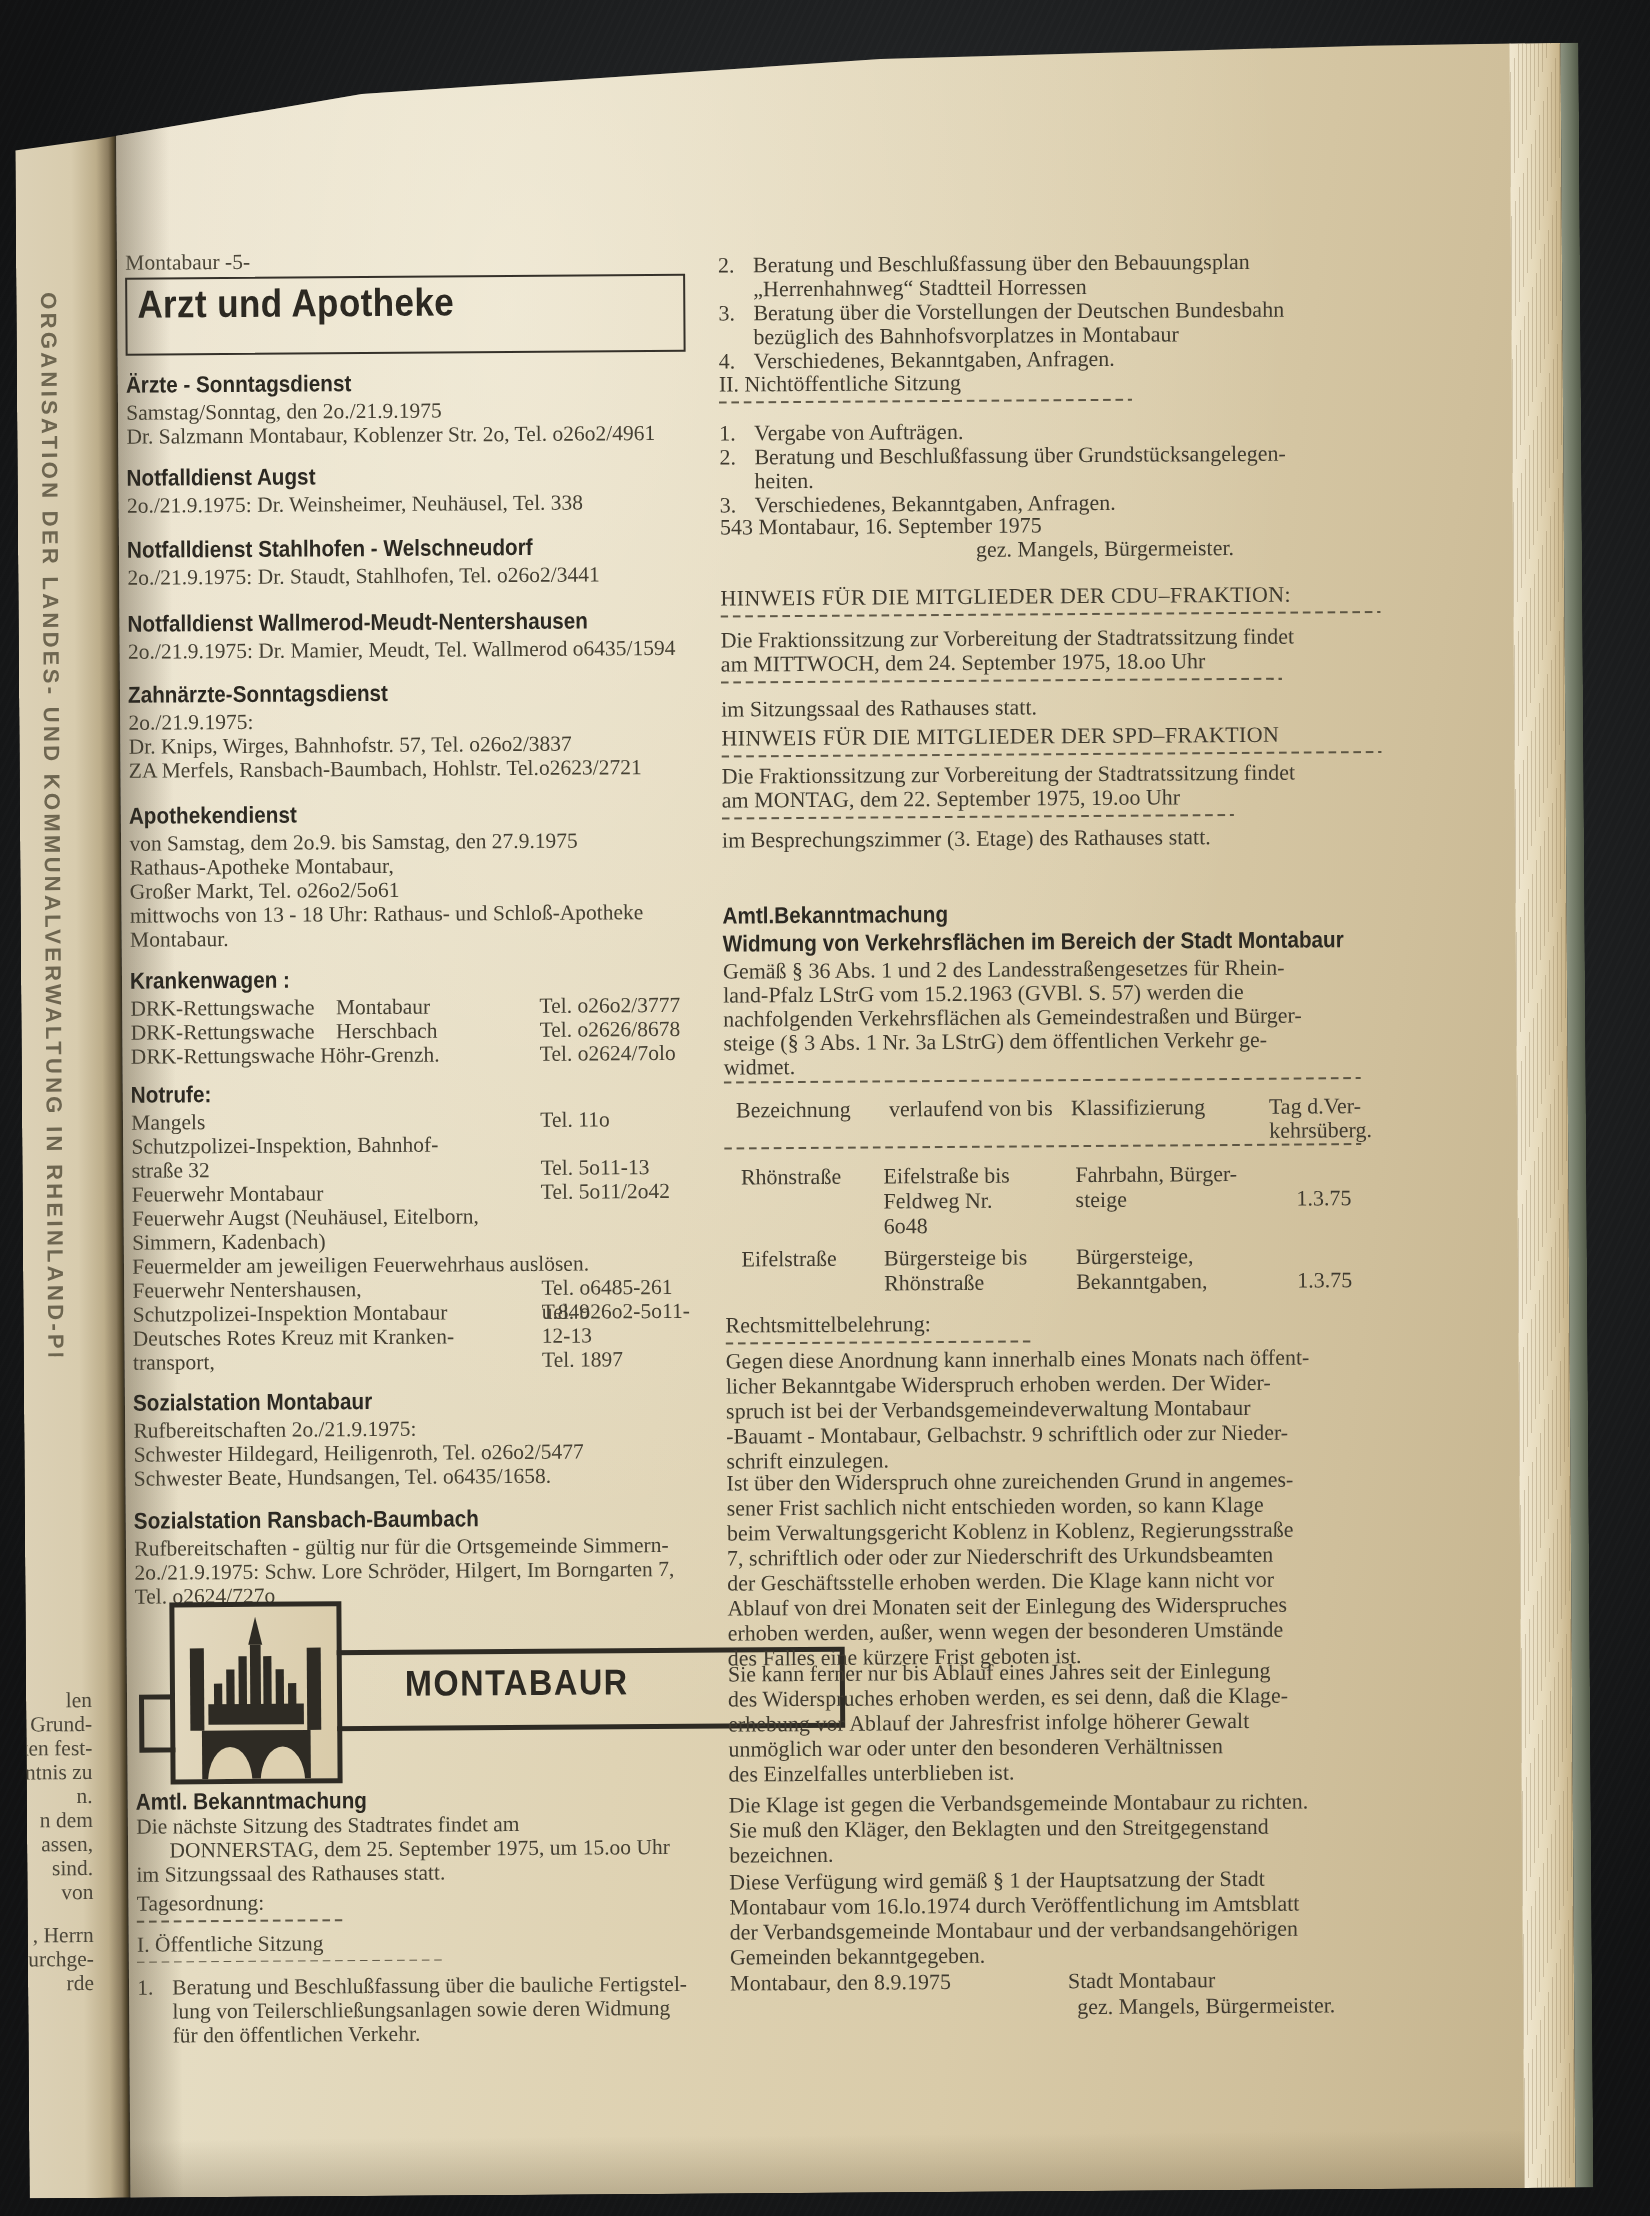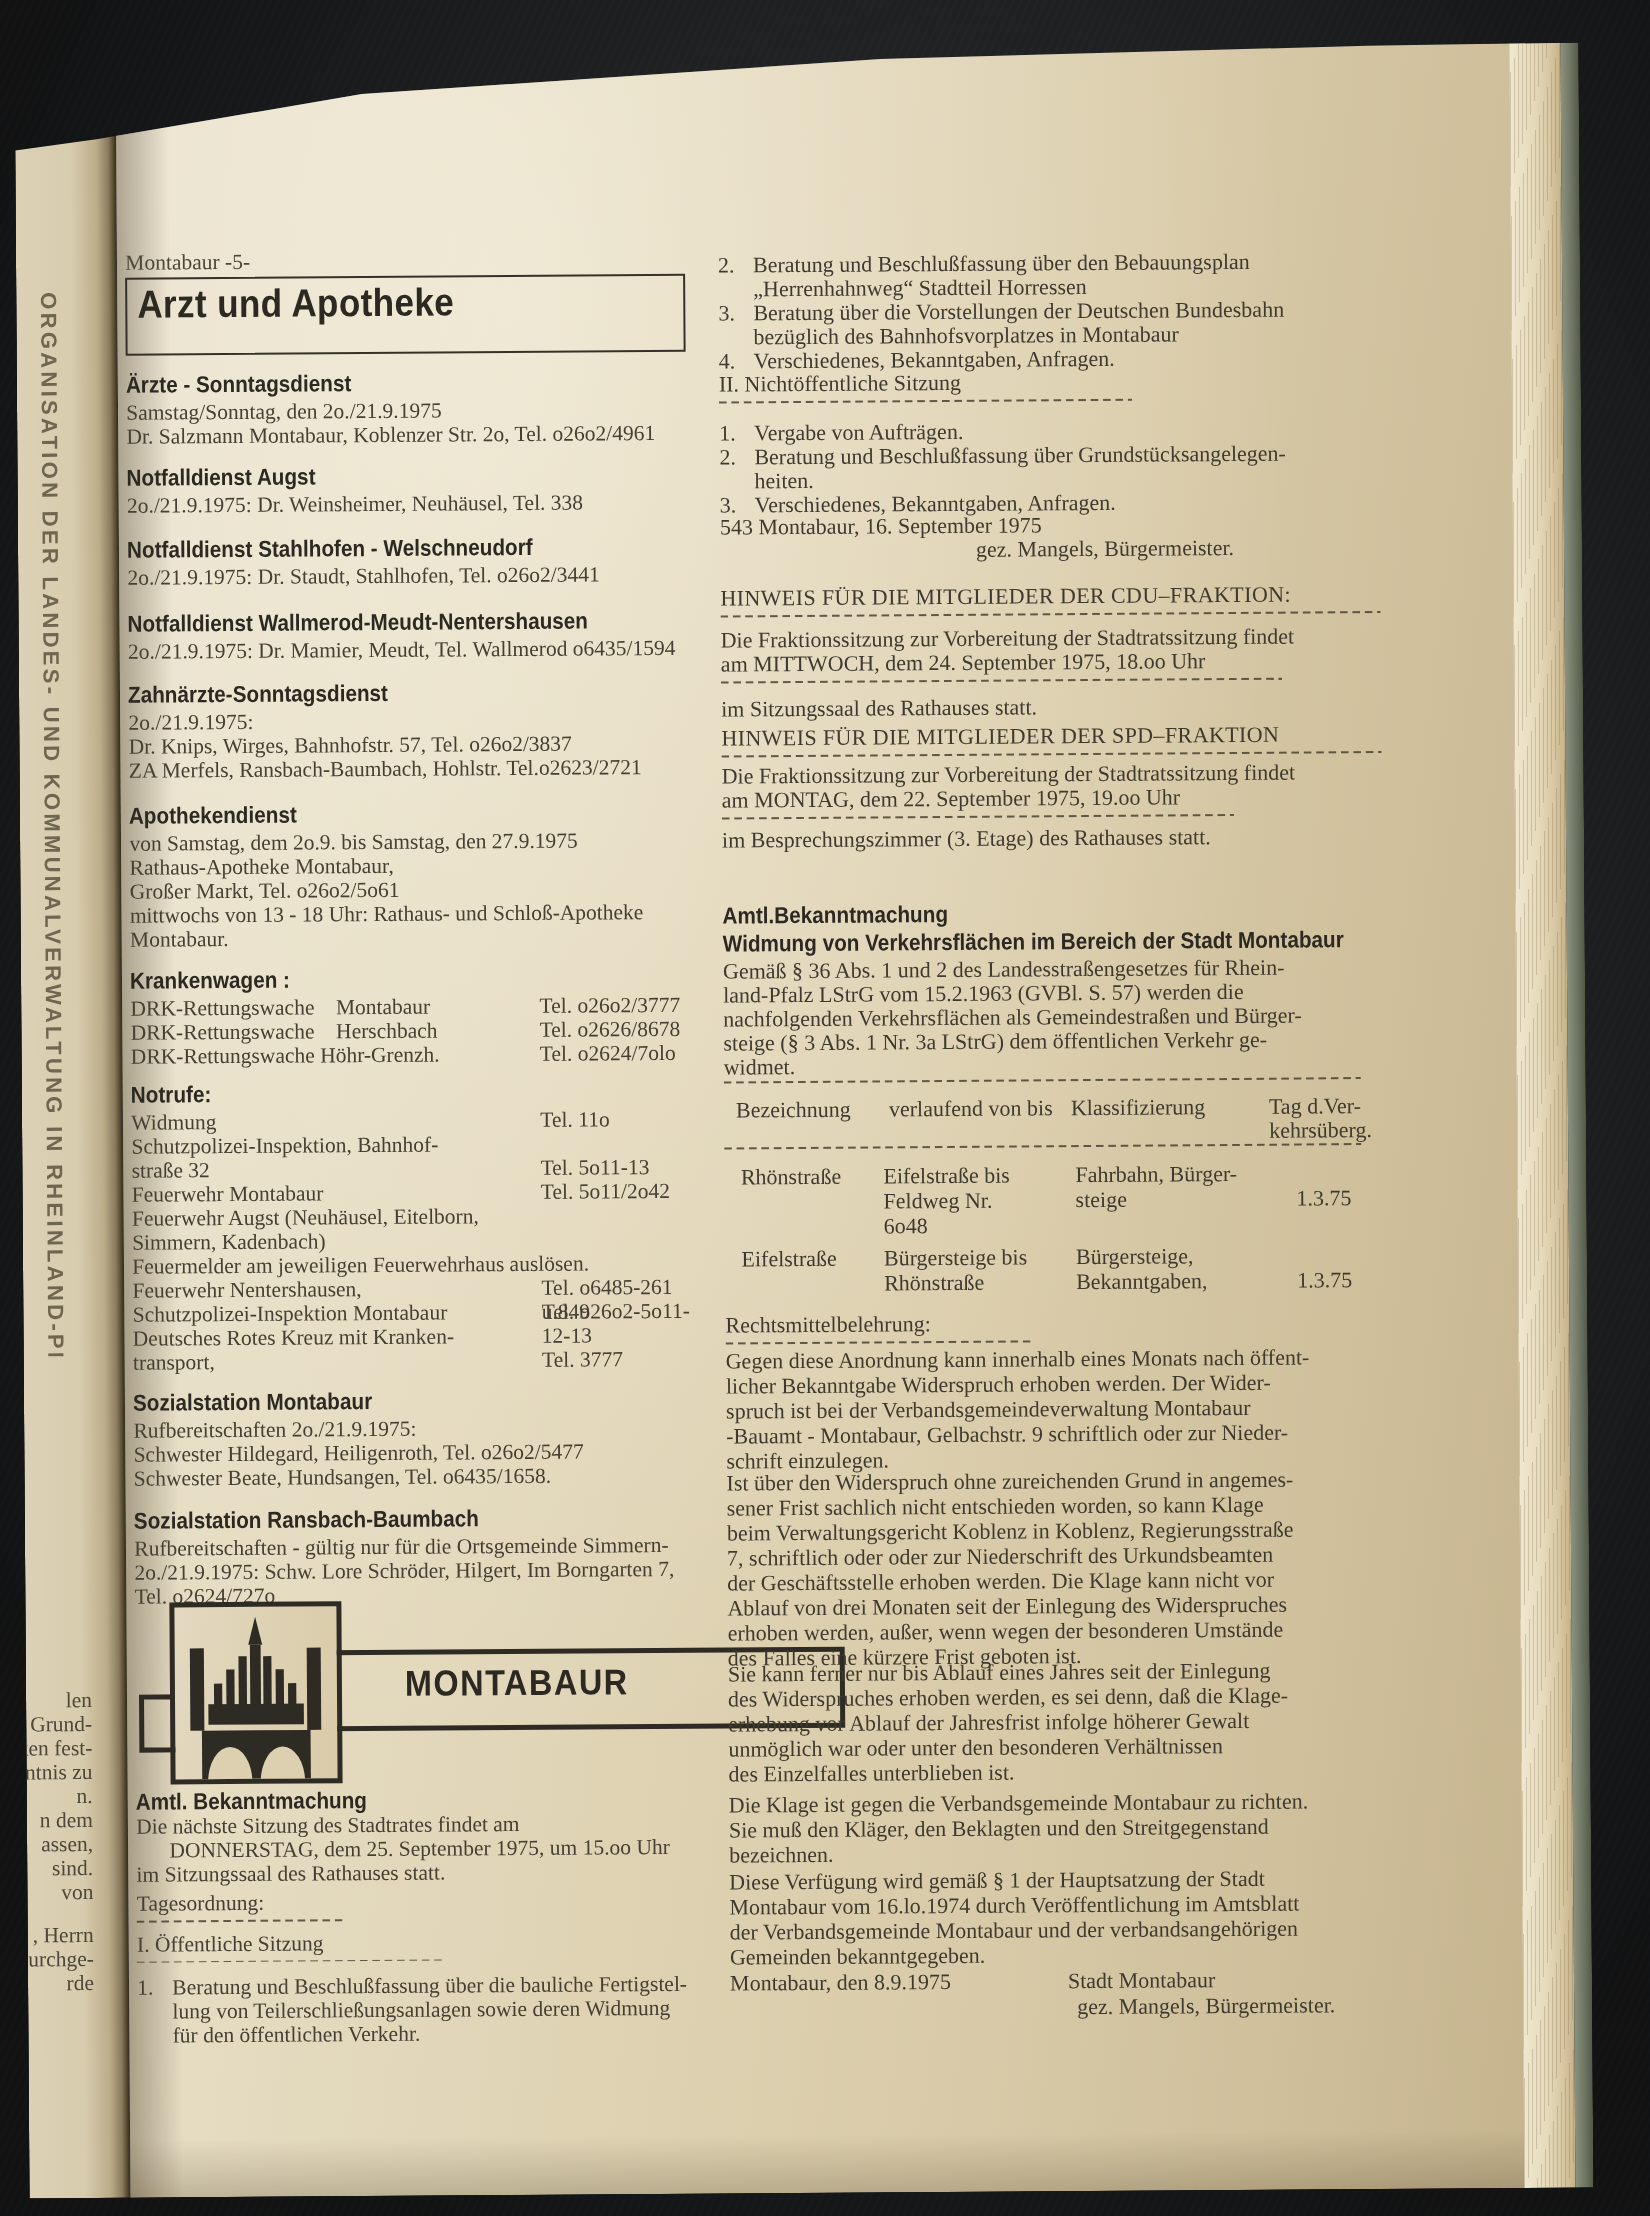--- a/index.html
+++ b/index.html
@@ -180,31 +180,31 @@
           <div class="rows">
             <div class="rowline"><span class="pre">DRK-Rettungswache    Montabaur</span><span class="tel">Tel. o26o2/3777</span></div>
             <div class="rowline"><span class="pre">DRK-Rettungswache    Herschbach</span><span class="tel">Tel. o2626/8678</span></div>
             <div class="rowline"><span class="pre">DRK-Rettungswache Höhr-Grenzh.</span><span class="tel">Tel. o2624/7olo</span></div>
           </div>
         </div>
 
         <div class="lsec lnr">
           <span class="sec-title hsans">Notrufe:</span>
           <div class="rows">
-            <div class="rowline"><span>Widmung</span><span class="tel">Tel. 11o</span></div>
+            <div class="rowline"><span>Mangels</span><span class="tel">Tel. 11o</span></div>
             <div class="rowline"><span>Schutzpolizei-Inspektion, Bahnhof-</span><span class="tel"></span></div>
             <div class="rowline"><span>straße 32</span><span class="tel">Tel. 5o11-13</span></div>
             <div class="rowline"><span>Feuerwehr Montabaur</span><span class="tel">Tel. 5o11/2o42</span></div>
             <div class="rowline"><span>Feuerwehr Augst (Neuhäusel, Eitelborn,</span><span class="tel"></span></div>
             <div class="rowline"><span>Simmern, Kadenbach)</span><span class="tel"></span></div>
             <div class="rowline"><span>Feuermelder am jeweiligen Feuerwehrhaus auslösen.</span><span class="tel"></span></div>
             <div class="rowline"><span>Feuerwehr Nentershausen,</span><span class="tel">Tel. o6485-261 u.849</span></div>
             <div class="rowline"><span>Schutzpolizei-Inspektion Montabaur</span><span class="tel">Tel. o26o2-5o11-12-13</span></div>
             <div class="rowline"><span>Deutsches Rotes Kreuz mit Kranken-</span><span class="tel"></span></div>
-            <div class="rowline"><span>transport,</span><span class="tel">Tel. 3777</span></div>
+            <div class="rowline"><span>transport,</span><span class="tel">Tel. 1897</span></div>
           </div>
         </div>
 
         <div class="lsec lso1">
           <span class="sec-title hsans">Sozialstation Montabaur</span>
           <div class="sec-body pl">Rufbereitschaften 2o./21.9.1975:
 Schwester Hildegard, Heiligenroth, Tel. o26o2/5477
 Schwester Beate, Hundsangen, Tel. o6435/1658.</div>
         </div>
         <div class="lsec lso2">

